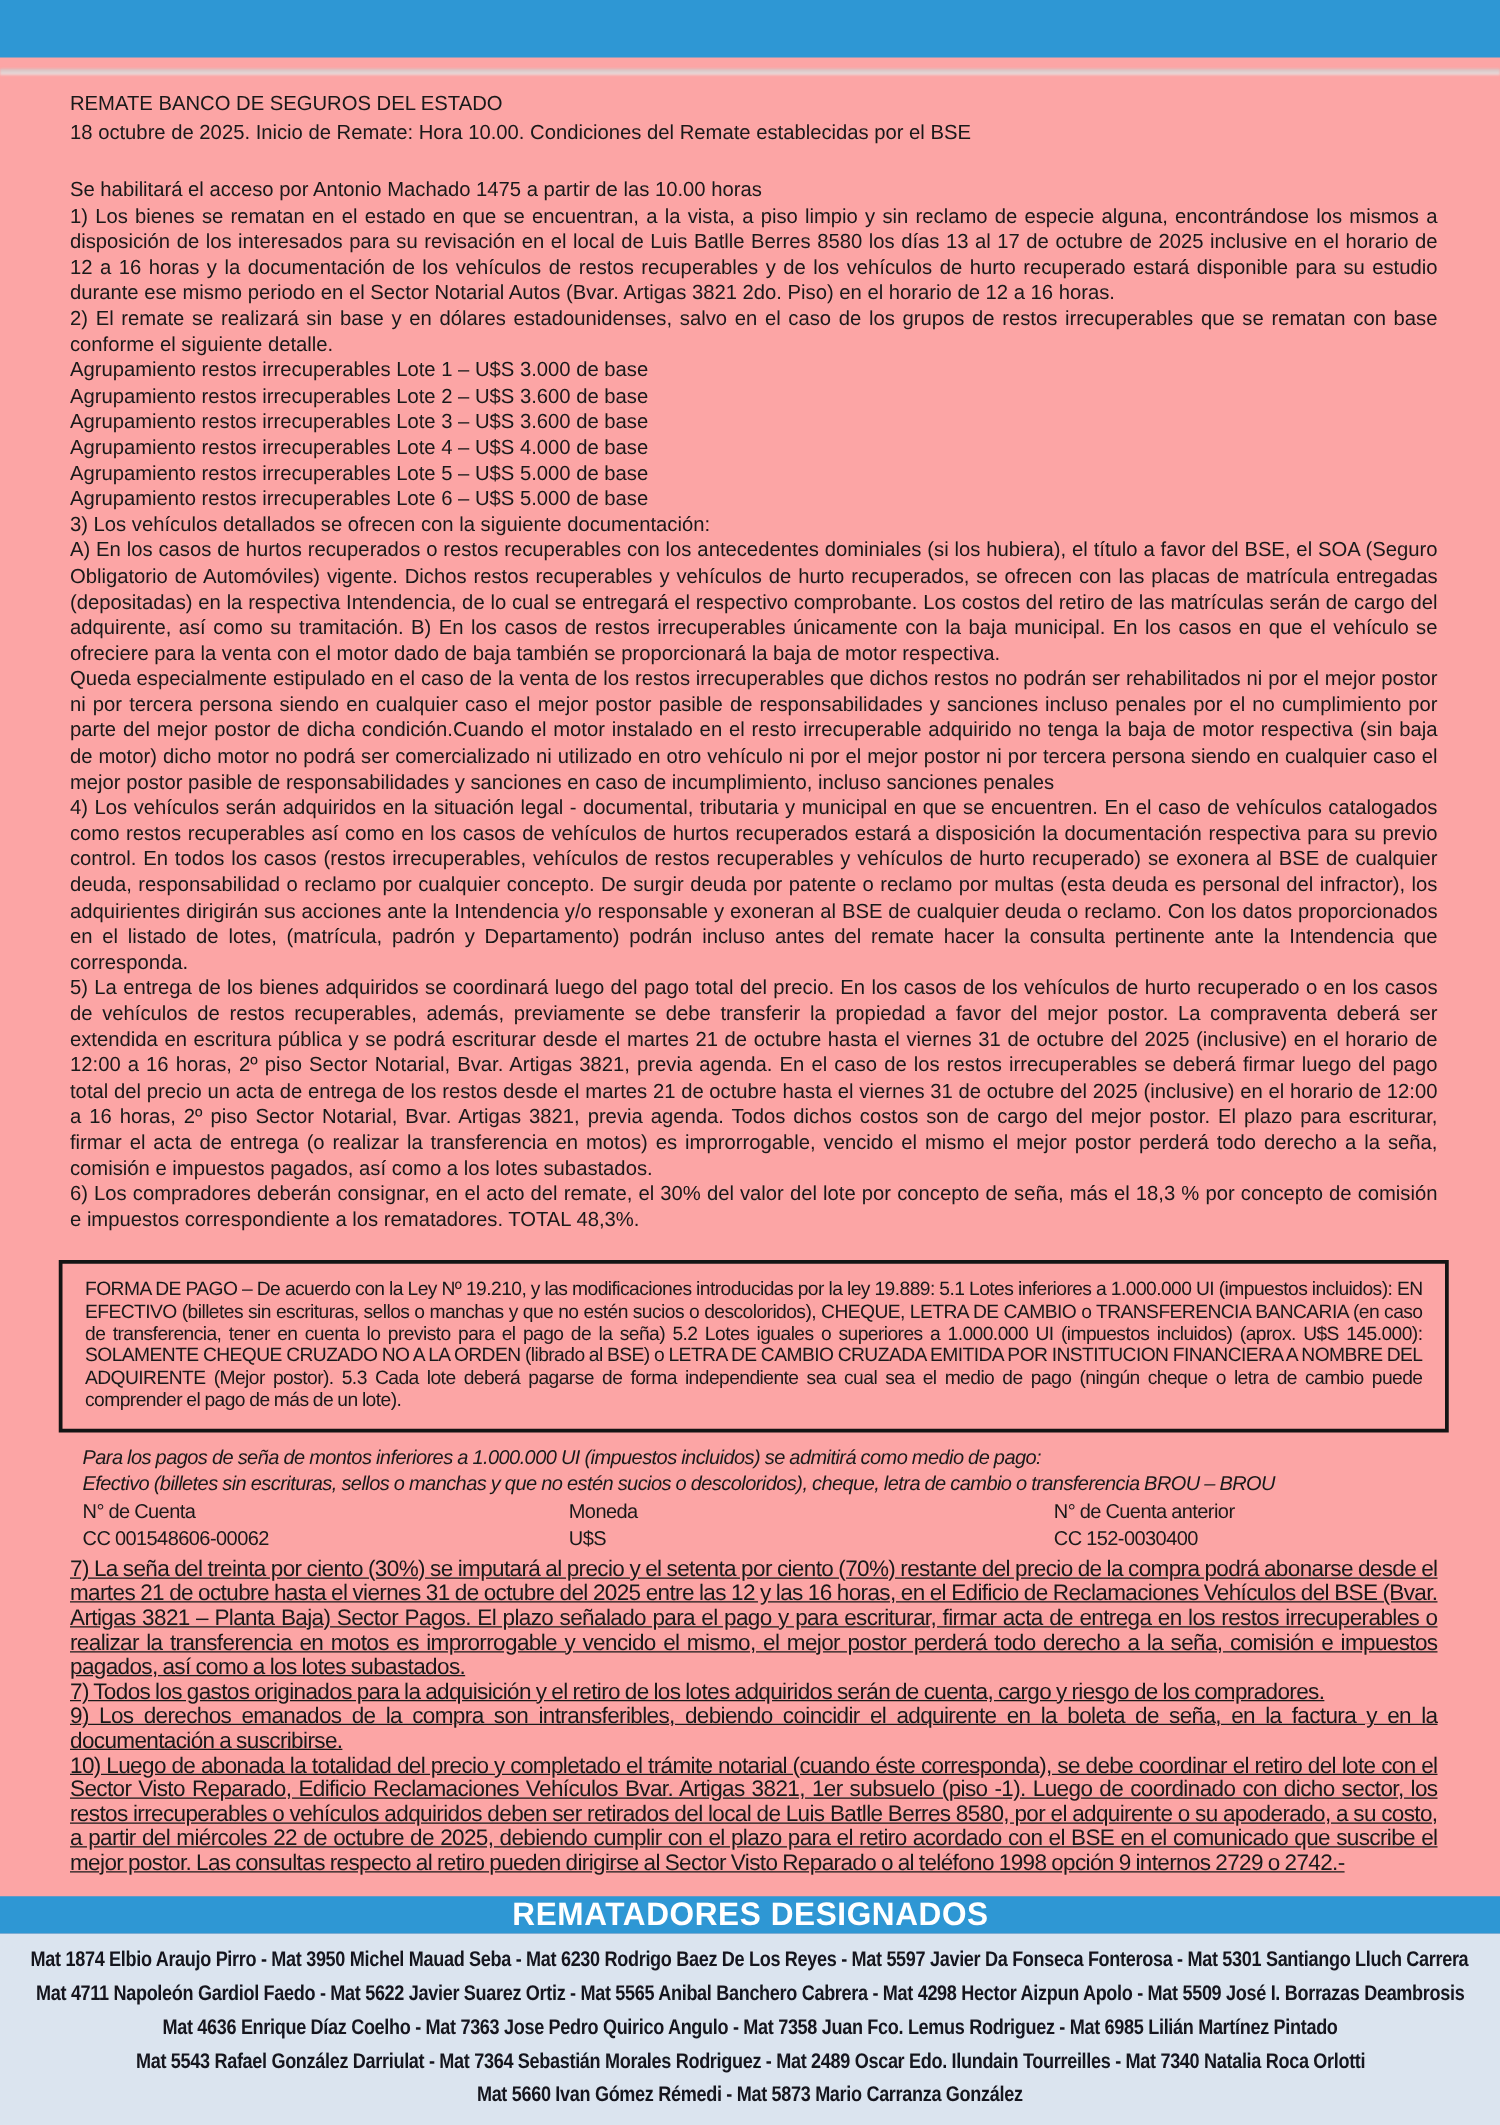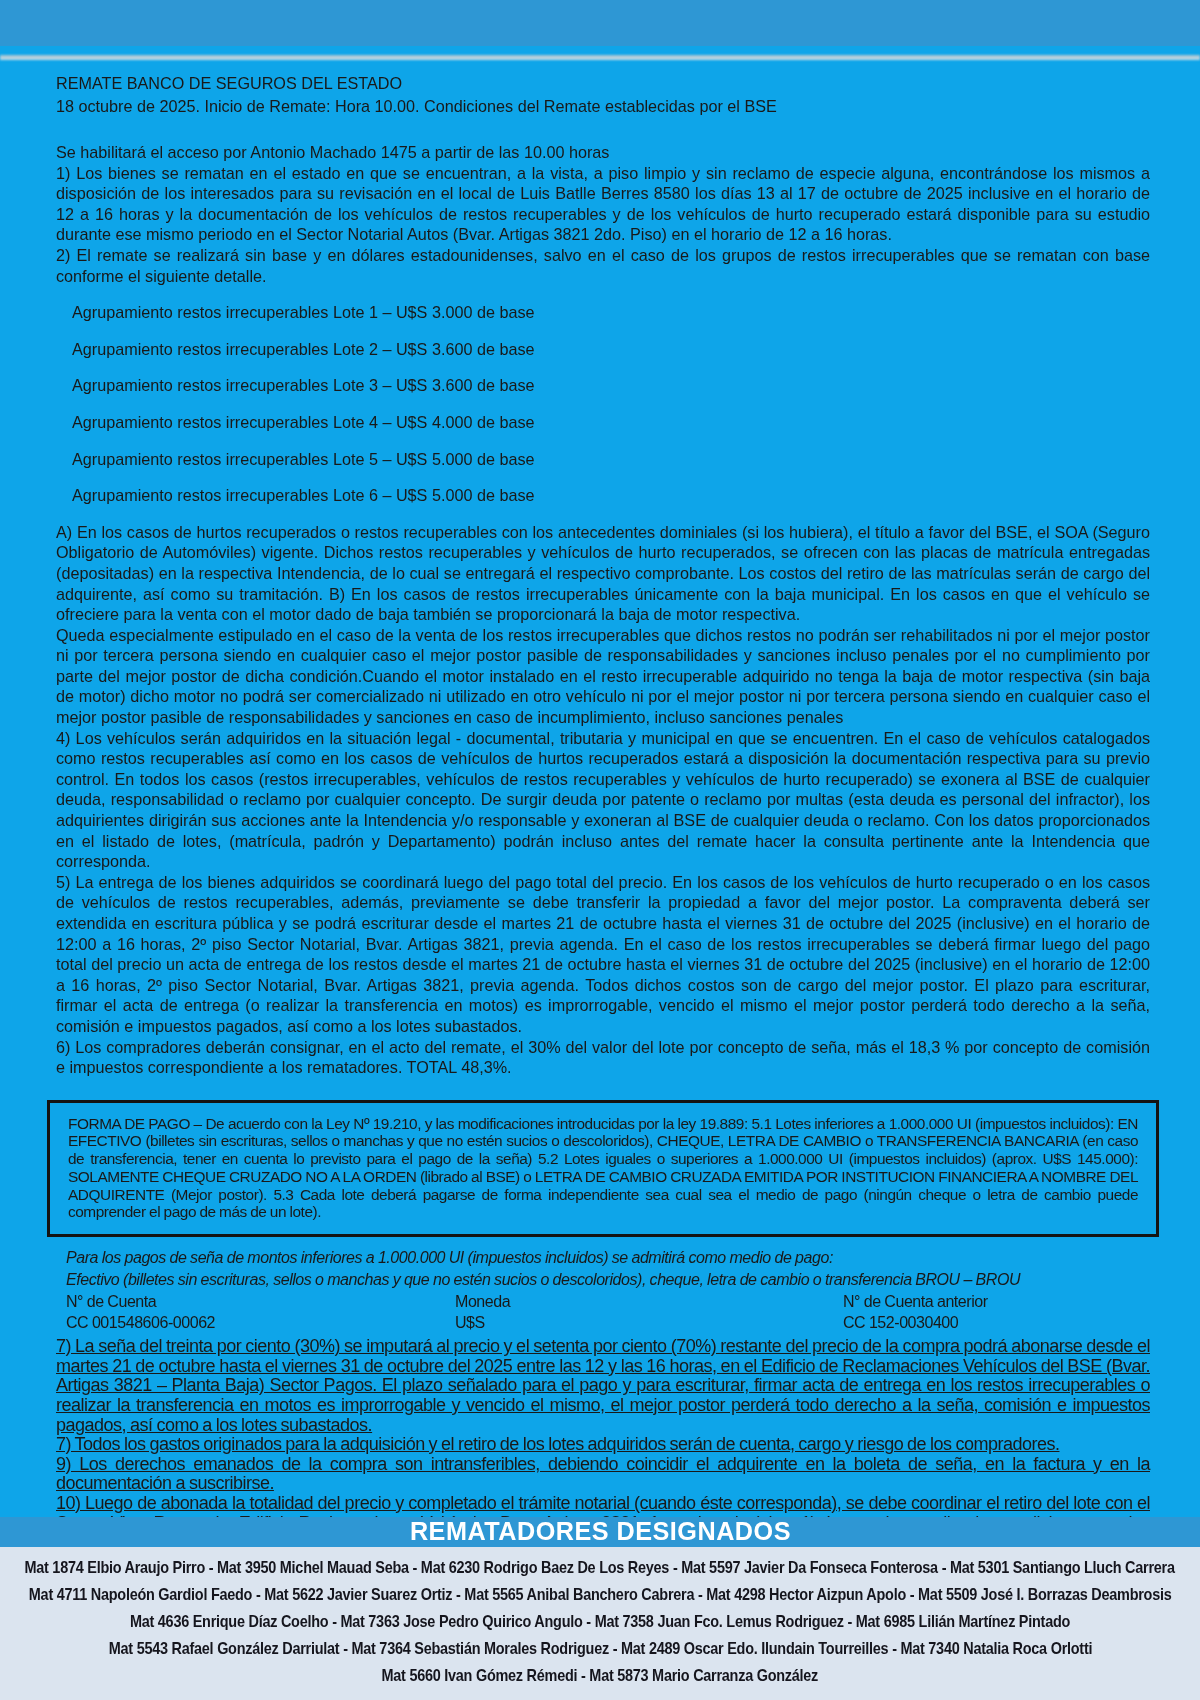--- a/index.html
+++ b/index.html
@@ -5,21 +5,21 @@
   html,body{margin:0;padding:0;}
   body{
     font-family:"Liberation Sans", sans-serif;
     background:#ffffff;
     width:1200px;
   }
   .page{
     position:relative;
     width:1200px;
     height:1700px;
-    background:#0ea5e9;
+    background:#fca5a5;
     overflow:hidden;
   }
   .topbar{
     height:46px;
     background:#2e97d4;
   }
   .topbar-shadow{
     height:5px;
     margin-top:9px;
     background:linear-gradient(#c9c9c9,#ececec);
@@ -33,21 +33,21 @@
     right:0;
     padding:26px 50px 0 56px;
     color:#191919;
     font-size:16.2px;
     line-height:20.6px;
   }
   .hline{margin:0;line-height:22.5px;}
   .spacer{height:25px;}
   p.body{margin:0;text-align:justify;}
   p.left{margin:0;}
-  .lot-line{margin:16px;line-height:20.6px;}
+  .lot-line{margin:0;line-height:20.6px;}
   .payment-box{
     border:3px solid #141414;
     margin:22px -9px 10px -9px;
     padding:12px 18px 13px 18px;
   }
   .payment-box p{
     margin:0;
     font-size:15.4px;
     line-height:17.7px;
     letter-spacing:-0.45px;
@@ -136,20 +136,21 @@
     <p class="body">1) Los bienes se rematan en el estado en que se encuentran, a la vista, a piso limpio y sin reclamo de especie alguna, encontrándose los mismos a disposición de los interesados para su revisación en el local de Luis Batlle Berres 8580 los días 13 al 17 de octubre de 2025 inclusive en el horario de 12 a 16 horas y la documentación de los vehículos de restos recuperables y de los vehículos de hurto recuperado estará disponible para su estudio durante ese mismo periodo en el Sector Notarial Autos (Bvar. Artigas 3821 2do. Piso) en el horario de 12 a 16 horas.</p>
     <p class="body">2) El remate se realizará sin base y en dólares estadounidenses, salvo en el caso de los grupos de restos irrecuperables que se rematan con base conforme el siguiente detalle.</p>
 
     <p class="lot-line">Agrupamiento restos irrecuperables Lote 1 – U$S 3.000 de base</p>
     <p class="lot-line">Agrupamiento restos irrecuperables Lote 2 – U$S 3.600 de base</p>
     <p class="lot-line">Agrupamiento restos irrecuperables Lote 3 – U$S 3.600 de base</p>
     <p class="lot-line">Agrupamiento restos irrecuperables Lote 4 – U$S 4.000 de base</p>
     <p class="lot-line">Agrupamiento restos irrecuperables Lote 5 – U$S 5.000 de base</p>
     <p class="lot-line">Agrupamiento restos irrecuperables Lote 6 – U$S 5.000 de base</p>
 
+    <p class="left">3) Los vehículos detallados se ofrecen con la siguiente documentación:</p>
     <p class="body">A) En los casos de hurtos recuperados o restos recuperables con los antecedentes dominiales (si los hubiera), el título a favor del BSE, el SOA (Seguro Obligatorio de Automóviles) vigente. Dichos restos recuperables y vehículos de hurto recuperados, se ofrecen con las placas de matrícula entregadas (depositadas) en la respectiva Intendencia, de lo cual se entregará el respectivo comprobante. Los costos del retiro de las matrículas serán de cargo del adquirente, así como su tramitación. B) En los casos de restos irrecuperables únicamente con la baja municipal. En los casos en que el vehículo se ofreciere para la venta con el motor dado de baja también se proporcionará la baja de motor respectiva.</p>
     <p class="body">Queda especialmente estipulado en el caso de la venta de los restos irrecuperables que dichos restos no podrán ser rehabilitados ni por el mejor postor ni por tercera persona siendo en cualquier caso el mejor postor pasible de responsabilidades y sanciones incluso penales por el no cumplimiento por parte del mejor postor de dicha condición.Cuando el motor instalado en el resto irrecuperable adquirido no tenga la baja de motor respectiva (sin baja de motor) dicho motor no podrá ser comercializado ni utilizado en otro vehículo ni por el mejor postor ni por tercera persona siendo en cualquier caso el mejor postor pasible de responsabilidades y sanciones en caso de incumplimiento, incluso sanciones penales</p>
     <p class="body">4) Los vehículos serán adquiridos en la situación legal - documental, tributaria y municipal en que se encuentren. En el caso de vehículos catalogados como restos recuperables así como en los casos de vehículos de hurtos recuperados estará a disposición la documentación respectiva para su previo control. En todos los casos (restos irrecuperables, vehículos de restos recuperables y vehículos de hurto recuperado) se exonera al BSE de cualquier deuda, responsabilidad o reclamo por cualquier concepto. De surgir deuda por patente o reclamo por multas (esta deuda es personal del infractor), los adquirientes dirigirán sus acciones ante la Intendencia y/o responsable y exoneran al BSE de cualquier deuda o reclamo. Con los datos proporcionados en el listado de lotes, (matrícula, padrón y Departamento) podrán incluso antes del remate hacer la consulta pertinente ante la Intendencia que corresponda.</p>
     <p class="body">5) La entrega de los bienes adquiridos se coordinará luego del pago total del precio. En los casos de los vehículos de hurto recuperado o en los casos de vehículos de restos recuperables, además, previamente se debe transferir la propiedad a favor del mejor postor. La compraventa deberá ser extendida en escritura pública y se podrá escriturar desde el martes 21 de octubre hasta el viernes 31 de octubre del 2025 (inclusive) en el horario de 12:00 a 16 horas, 2º piso Sector Notarial, Bvar. Artigas 3821, previa agenda. En el caso de los restos irrecuperables se deberá firmar luego del pago total del precio un acta de entrega de los restos desde el martes 21 de octubre hasta el viernes 31 de octubre del 2025 (inclusive) en el horario de 12:00 a 16 horas, 2º piso Sector Notarial, Bvar. Artigas 3821, previa agenda. Todos dichos costos son de cargo del mejor postor. El plazo para escriturar, firmar el acta de entrega (o realizar la transferencia en motos) es improrrogable, vencido el mismo el mejor postor perderá todo derecho a la seña, comisión e impuestos pagados, así como a los lotes subastados.</p>
     <p class="body">6) Los compradores deberán consignar, en el acto del remate, el 30% del valor del lote por concepto de seña, más el 18,3 % por concepto de comisión e impuestos correspondiente a los rematadores. TOTAL 48,3%.</p>
 
     <div class="payment-box">
       <p>FORMA DE PAGO – De acuerdo con la Ley Nº 19.210, y las modificaciones introducidas por la ley 19.889: 5.1 Lotes inferiores a 1.000.000 UI (impuestos incluidos): EN EFECTIVO (billetes sin escrituras, sellos o manchas y que no estén sucios o descoloridos), CHEQUE, LETRA DE CAMBIO o TRANSFERENCIA BANCARIA (en caso de transferencia, tener en cuenta lo previsto para el pago de la seña) 5.2 Lotes iguales o superiores a 1.000.000 UI (impuestos incluidos) (aprox. U$S 145.000): SOLAMENTE CHEQUE CRUZADO NO A LA ORDEN (librado al BSE) o LETRA DE CAMBIO CRUZADA EMITIDA POR INSTITUCION FINANCIERA A NOMBRE DEL ADQUIRENTE (Mejor postor). 5.3 Cada lote deberá pagarse de forma independiente sea cual sea el medio de pago (ningún cheque o letra de cambio puede comprender el pago de más de un lote).</p>
     </div>
 

